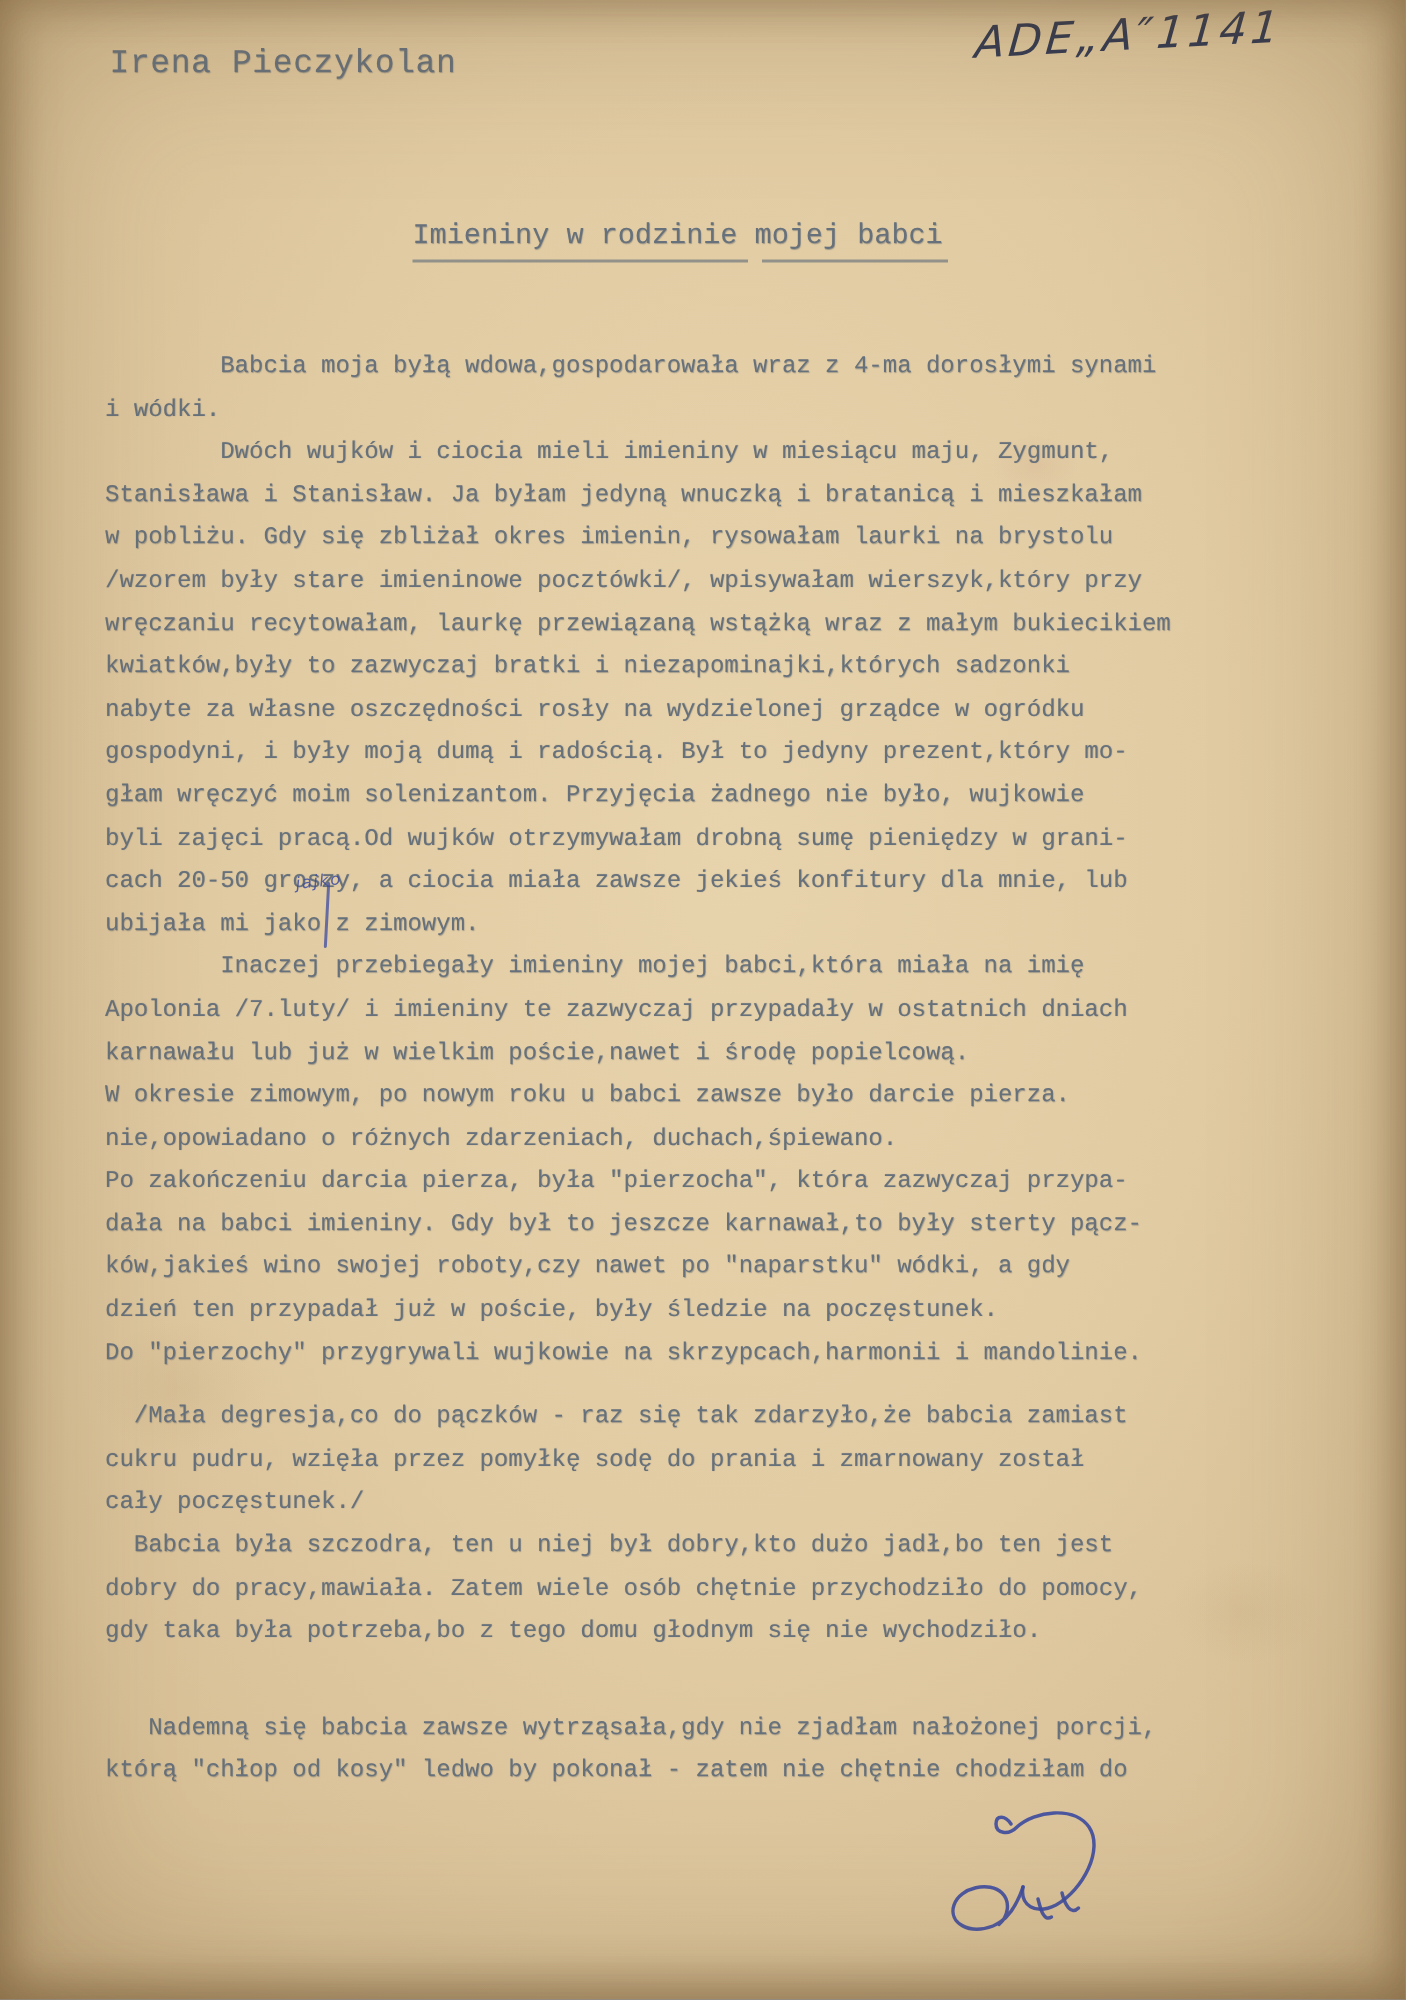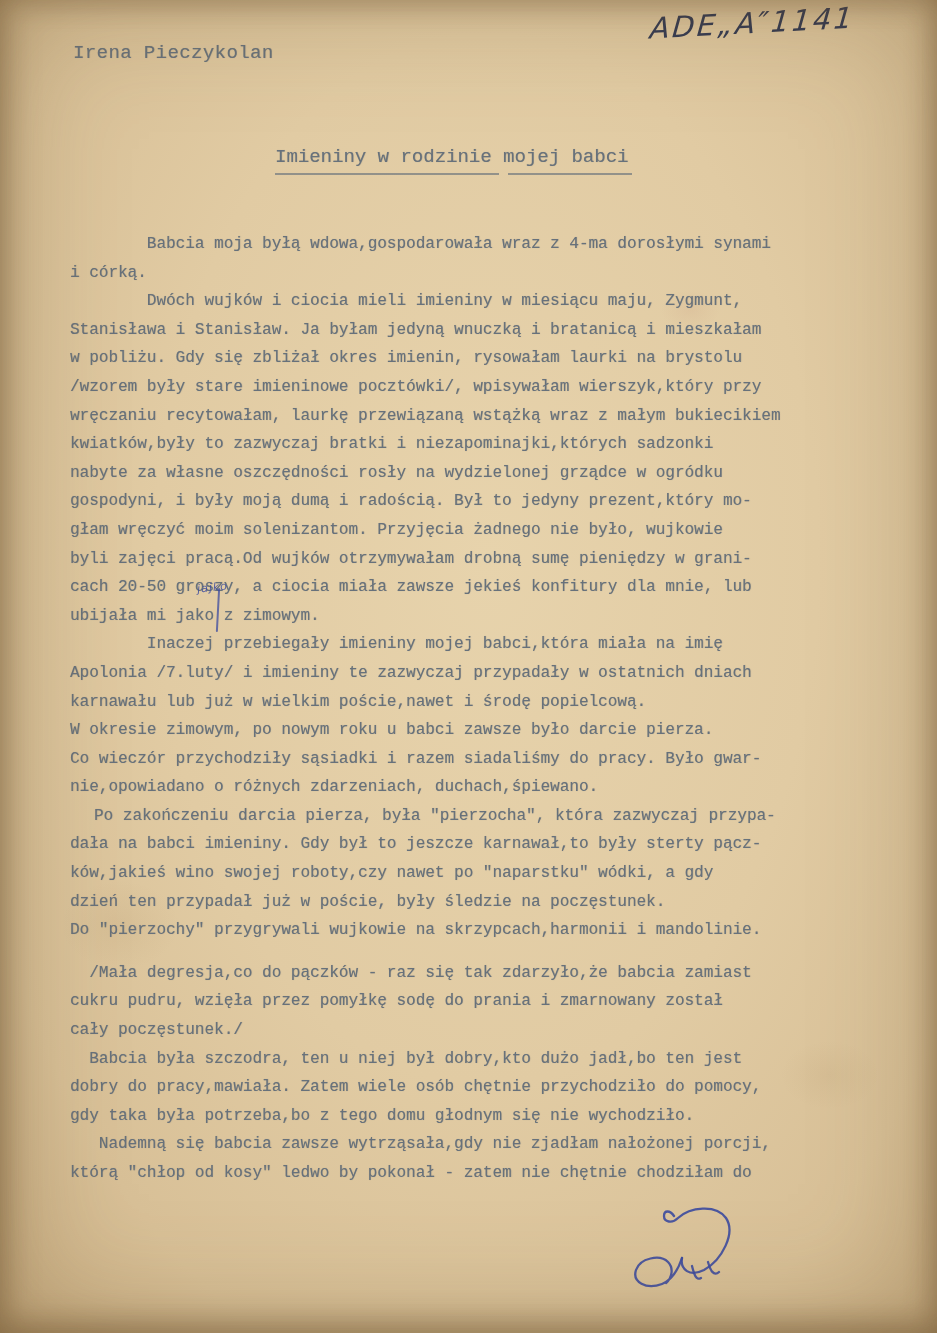--- a/index.html
+++ b/index.html
@@ -26,22 +26,22 @@
   .stain.s1 { left:660px; top:290px; width:60px; height:40px;
     background:radial-gradient(ellipse, rgba(180,120,100,0.10), transparent 70%); }
   .stain.s2 { left:60px;  top:880px; width:120px; height:90px;
     background:radial-gradient(ellipse, rgba(140,105,60,0.08), transparent 70%); }
   .stain.s3 { left:780px; top:1040px; width:100px; height:70px;
     background:radial-gradient(ellipse, rgba(140,105,60,0.07), transparent 70%); }
 
   .typed { color:var(--ink); text-shadow:0.4px 0.4px 0.7px rgba(80,92,102,0.45); }
 
   .author {
-    position:absolute; left:73px; top:42px; z-index:2;
-    font-size:19px; letter-spacing:0.4px;
+    position:absolute; left:73px; top:30px; z-index:2;
+    font-size:22px; letter-spacing:0.4px;
   }
   .title-block { position:absolute; left:275px; top:146px; z-index:2; }
   .title { font-size:19px; display:block; }
   .title-underline {
     margin-top:5px; height:2px; width:357px; opacity:0.65;
     background:linear-gradient(to right,
       var(--ink) 0px, var(--ink) 224px,
       transparent 224px, transparent 233px,
       var(--ink) 233px, var(--ink) 357px);
   }
@@ -86,52 +86,51 @@
 
   <div class="author typed">Irena Pieczykolan</div>
 
   <div class="title-block">
     <span class="title typed">Imieniny w rodzinie mojej babci</span>
     <div class="title-underline"></div>
   </div>
 
   <div class="body-text">
       <div class="line typed" style="padding-left: 8ch;">Babcia moja byłą wdowa,gospodarowała wraz z 4-ma dorosłymi synami</div>
-      <div class="line typed" style="padding-left: 0ch;">i córką.</div>
+      <div class="line typed" style="padding-left: 0ch;">i wódki.</div>
       <div class="line typed" style="padding-left: 8ch;">Dwóch wujków i ciocia mieli imieniny w miesiącu maju, Zygmunt,</div>
       <div class="line typed" style="padding-left: 0ch;">Stanisława i Stanisław. Ja byłam jedyną wnuczką i bratanicą i mieszkałam</div>
       <div class="line typed" style="padding-left: 0ch;">w pobliżu. Gdy się zbliżał okres imienin, rysowałam laurki na brystolu</div>
       <div class="line typed" style="padding-left: 0ch;">/wzorem były stare imieninowe pocztówki/, wpisywałam wierszyk,który przy</div>
       <div class="line typed" style="padding-left: 0ch;">wręczaniu recytowałam, laurkę przewiązaną wstążką wraz z małym bukiecikiem</div>
       <div class="line typed" style="padding-left: 0ch;">kwiatków,były to zazwyczaj bratki i niezapominajki,których sadzonki</div>
       <div class="line typed" style="padding-left: 0ch;">nabyte za własne oszczędności rosły na wydzielonej grządce w ogródku</div>
       <div class="line typed" style="padding-left: 0ch;">gospodyni, i były moją dumą i radością. Był to jedyny prezent,który mo-</div>
       <div class="line typed" style="padding-left: 0ch;">głam wręczyć moim solenizantom. Przyjęcia żadnego nie było, wujkowie</div>
       <div class="line typed" style="padding-left: 0ch;">byli zajęci pracą.Od wujków otrzymywałam drobną sumę pieniędzy w grani-</div>
       <div class="line typed" style="padding-left: 0ch;">cach 20-50 groszy, a ciocia miała zawsze jekieś konfitury dla mnie, lub</div>
       <div class="line typed" style="padding-left: 0ch;">ubijała mi jako z zimowym.</div>
       <div class="line typed" style="padding-left: 8ch;">Inaczej przebiegały imieniny mojej babci,która miała na imię</div>
       <div class="line typed" style="padding-left: 0ch;">Apolonia /7.luty/ i imieniny te zazwyczaj przypadały w ostatnich dniach</div>
       <div class="line typed" style="padding-left: 0ch;">karnawału lub już w wielkim poście,nawet i środę popielcową.</div>
       <div class="line typed" style="padding-left: 0ch;">W okresie zimowym, po nowym roku u babci zawsze było darcie pierza.</div>
-      <div class="line typed" style="padding-left: 0ch;">Co wieczór przychodziły sąsiadki i razem siadaliśmy do pracy. Było gwar-</div>
       <div class="line typed" style="padding-left: 0ch;">nie,opowiadano o różnych zdarzeniach, duchach,śpiewano.</div>
-      <div class="line typed" style="padding-left: 0ch; margin-left: 24px;">Po zakończeniu darcia pierza, była "pierzocha", która zazwyczaj przypa-</div>
+      <div class="line typed" style="padding-left: 0ch;">Po zakończeniu darcia pierza, była "pierzocha", która zazwyczaj przypa-</div>
       <div class="line typed" style="padding-left: 0ch;">dała na babci imieniny. Gdy był to jeszcze karnawał,to były sterty pącz-</div>
       <div class="line typed" style="padding-left: 0ch;">ków,jakieś wino swojej roboty,czy nawet po "naparstku" wódki, a gdy</div>
       <div class="line typed" style="padding-left: 0ch;">dzień ten przypadał już w poście, były śledzie na poczęstunek.</div>
       <div class="line typed" style="padding-left: 0ch;">Do "pierzochy" przygrywali wujkowie na skrzypcach,harmonii i mandolinie.</div>
       <div class="line typed blank" style="padding-left: 0ch;"></div>
       <div class="line typed" style="padding-left: 2ch;">/Mała degresja,co do pączków - raz się tak zdarzyło,że babcia zamiast</div>
       <div class="line typed" style="padding-left: 0ch;">cukru pudru, wzięła przez pomyłkę sodę do prania i zmarnowany został</div>
       <div class="line typed" style="padding-left: 0ch;">cały poczęstunek./</div>
       <div class="line typed" style="padding-left: 2ch;">Babcia była szczodra, ten u niej był dobry,kto dużo jadł,bo ten jest</div>
       <div class="line typed" style="padding-left: 0ch;">dobry do pracy,mawiała. Zatem wiele osób chętnie przychodziło do pomocy,</div>
       <div class="line typed" style="padding-left: 0ch;">gdy taka była potrzeba,bo z tego domu głodnym się nie wychodziło.</div>
-      <div class="line typed" style="padding-left: 3ch;">Nademną się babcia zawsze wytrząsała,gdy nie zjadłam nałożonej porcji,</div>
+      <div class="line typed" style="padding-left: 3ch; margin-top: 36px;">Nademną się babcia zawsze wytrząsała,gdy nie zjadłam nałożonej porcji,</div>
       <div class="line typed" style="padding-left: 0ch;">którą "chłop od kosy" ledwo by pokonał - zatem nie chętnie chodziłam do</div>
     </div>
 
   <div class="correction">jajko</div>
   <div class="correction-stroke"></div>
 
   <svg class="signature" width="130" height="100" viewBox="0 0 130 100">
     <path d="M46,14 C42,8 36,8 36,14 C36,20 44,22 50,16 C62,5 88,2 98,16 C108,31 94,58 76,68 C62,75 52,68 54,56"></path>
     <path d="M54,56 C50,68 44,78 34,82 C18,88 4,80 8,68 C12,56 32,52 40,60 C46,66 44,76 38,81"></path>
     <path d="M64,64 C66,72 68,79 73,76"></path>

